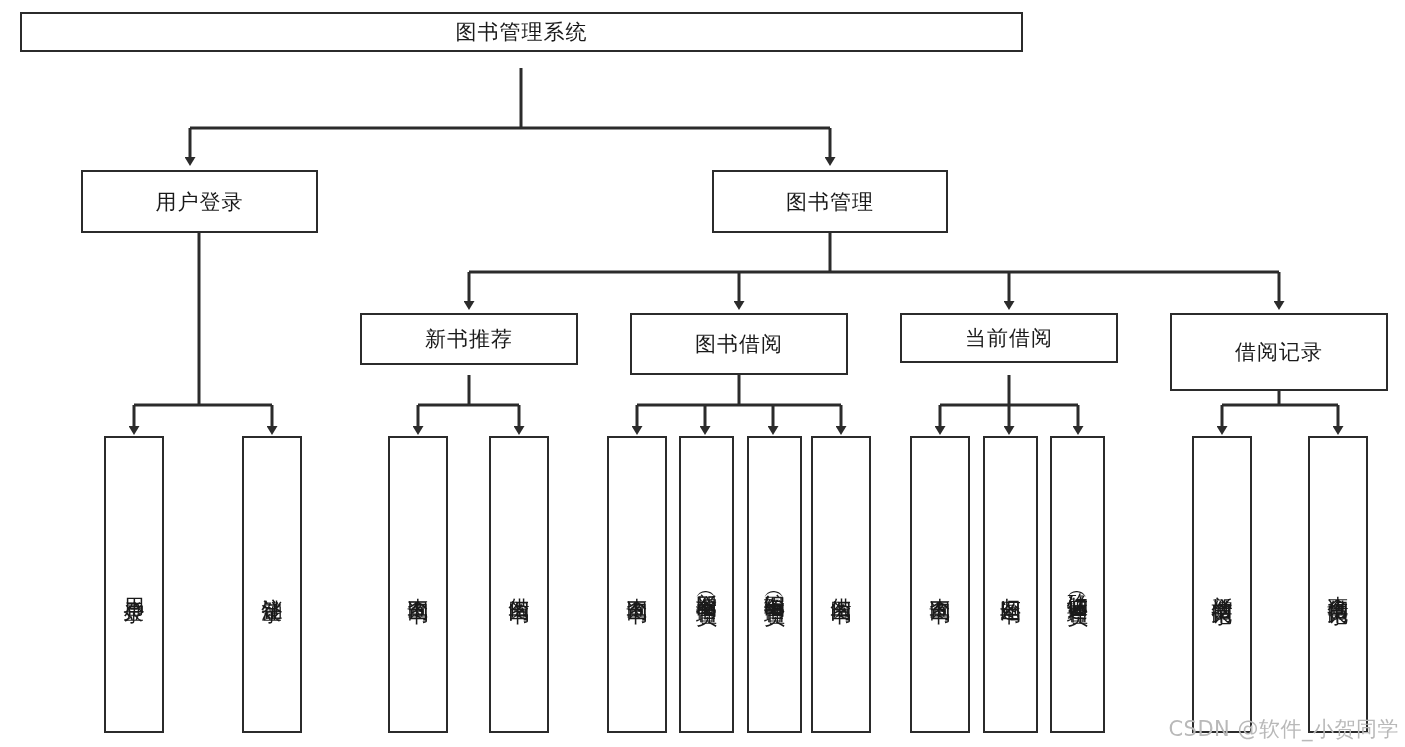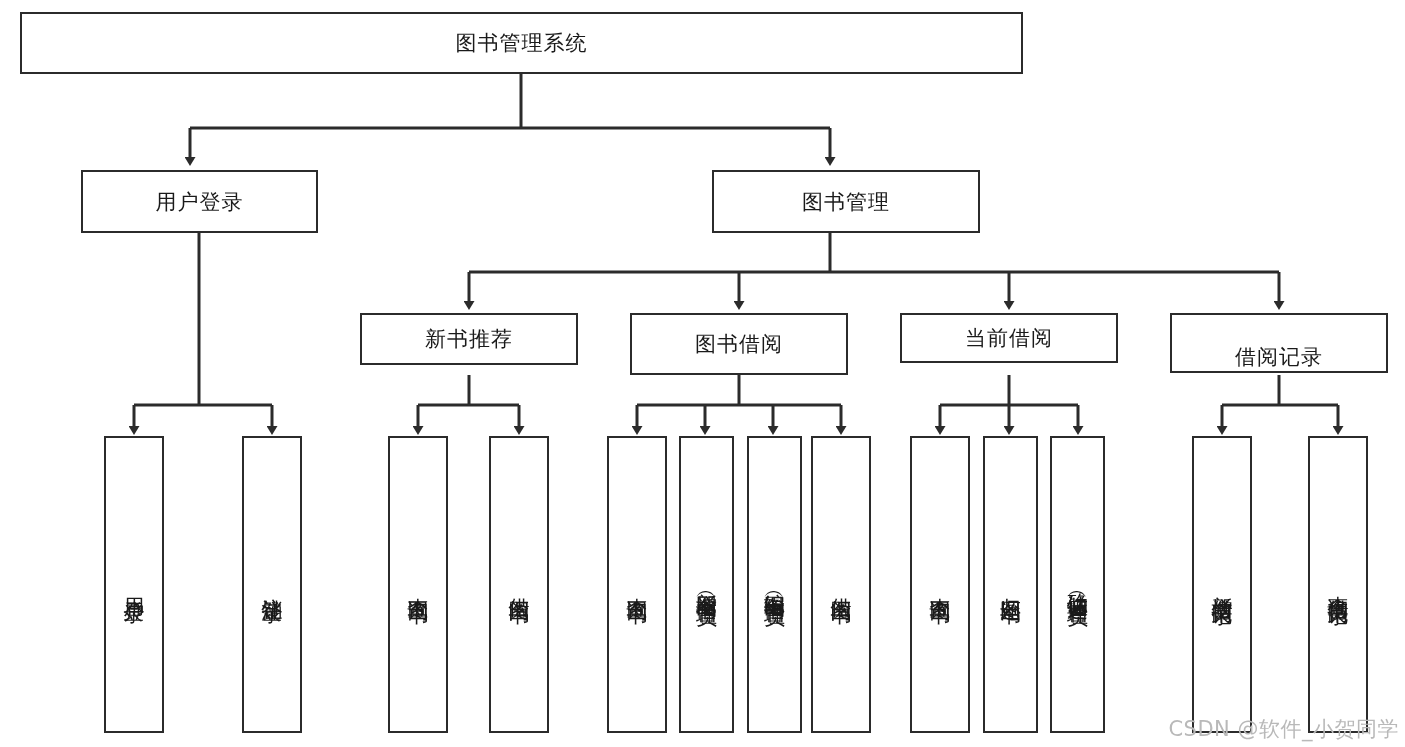--- a/index.html
+++ b/index.html
@@ -117,41 +117,41 @@
       <path d="M1009,405 L1009,427" marker-end="url(#arrow)"></path>
       <path d="M1078,405 L1078,427" marker-end="url(#arrow)"></path>
 
       <path d="M1279,375 L1279,405"></path>
       <path d="M1222,405 L1338,405"></path>
       <path d="M1222,405 L1222,427" marker-end="url(#arrow)"></path>
       <path d="M1338,405 L1338,427" marker-end="url(#arrow)"></path>
     </g>
   </svg>
 
-  <div class="node horiz" style="left:20px; top:12px; width:1003px; height:62px;">
+  <div class="node horiz" style="left:20px; top:12px; width:1003px; height:40px;">
     <span class="lbl">图书管理系统</span>
   </div>
 
   <div class="node horiz" style="left:81px; top:170px; width:237px; height:63px;">
     <span class="lbl">用户登录</span>
   </div>
-  <div class="node horiz" style="left:712px; top:170px; width:268px; height:63px;">
+  <div class="node horiz" style="left:712px; top:170px; width:236px; height:63px;">
     <span class="lbl">图书管理</span>
   </div>
 
   <div class="node horiz" style="left:360px; top:313px; width:218px; height:52px;">
     <span class="lbl">新书推荐</span>
   </div>
   <div class="node horiz" style="left:630px; top:313px; width:218px; height:62px;">
     <span class="lbl">图书借阅</span>
   </div>
   <div class="node horiz" style="left:900px; top:313px; width:218px; height:50px;">
     <span class="lbl">当前借阅</span>
   </div>
-  <div class="node horiz" style="left:1170px; top:313px; width:218px; height:60px;align-items:flex-end;">
+  <div class="node horiz" style="left:1170px; top:313px; width:218px; height:78px;">
     <span class="lbl">借阅记录</span>
   </div>
 
   <div class="node vert midtext" style="left:104px; top:436px; width:60px; height:297px;">
     <span class="lbl">用户登录</span>
   </div>
   <div class="node vert midtext" style="left:242px; top:436px; width:60px; height:297px;">
     <span class="lbl">注销登录</span>
   </div>
 

